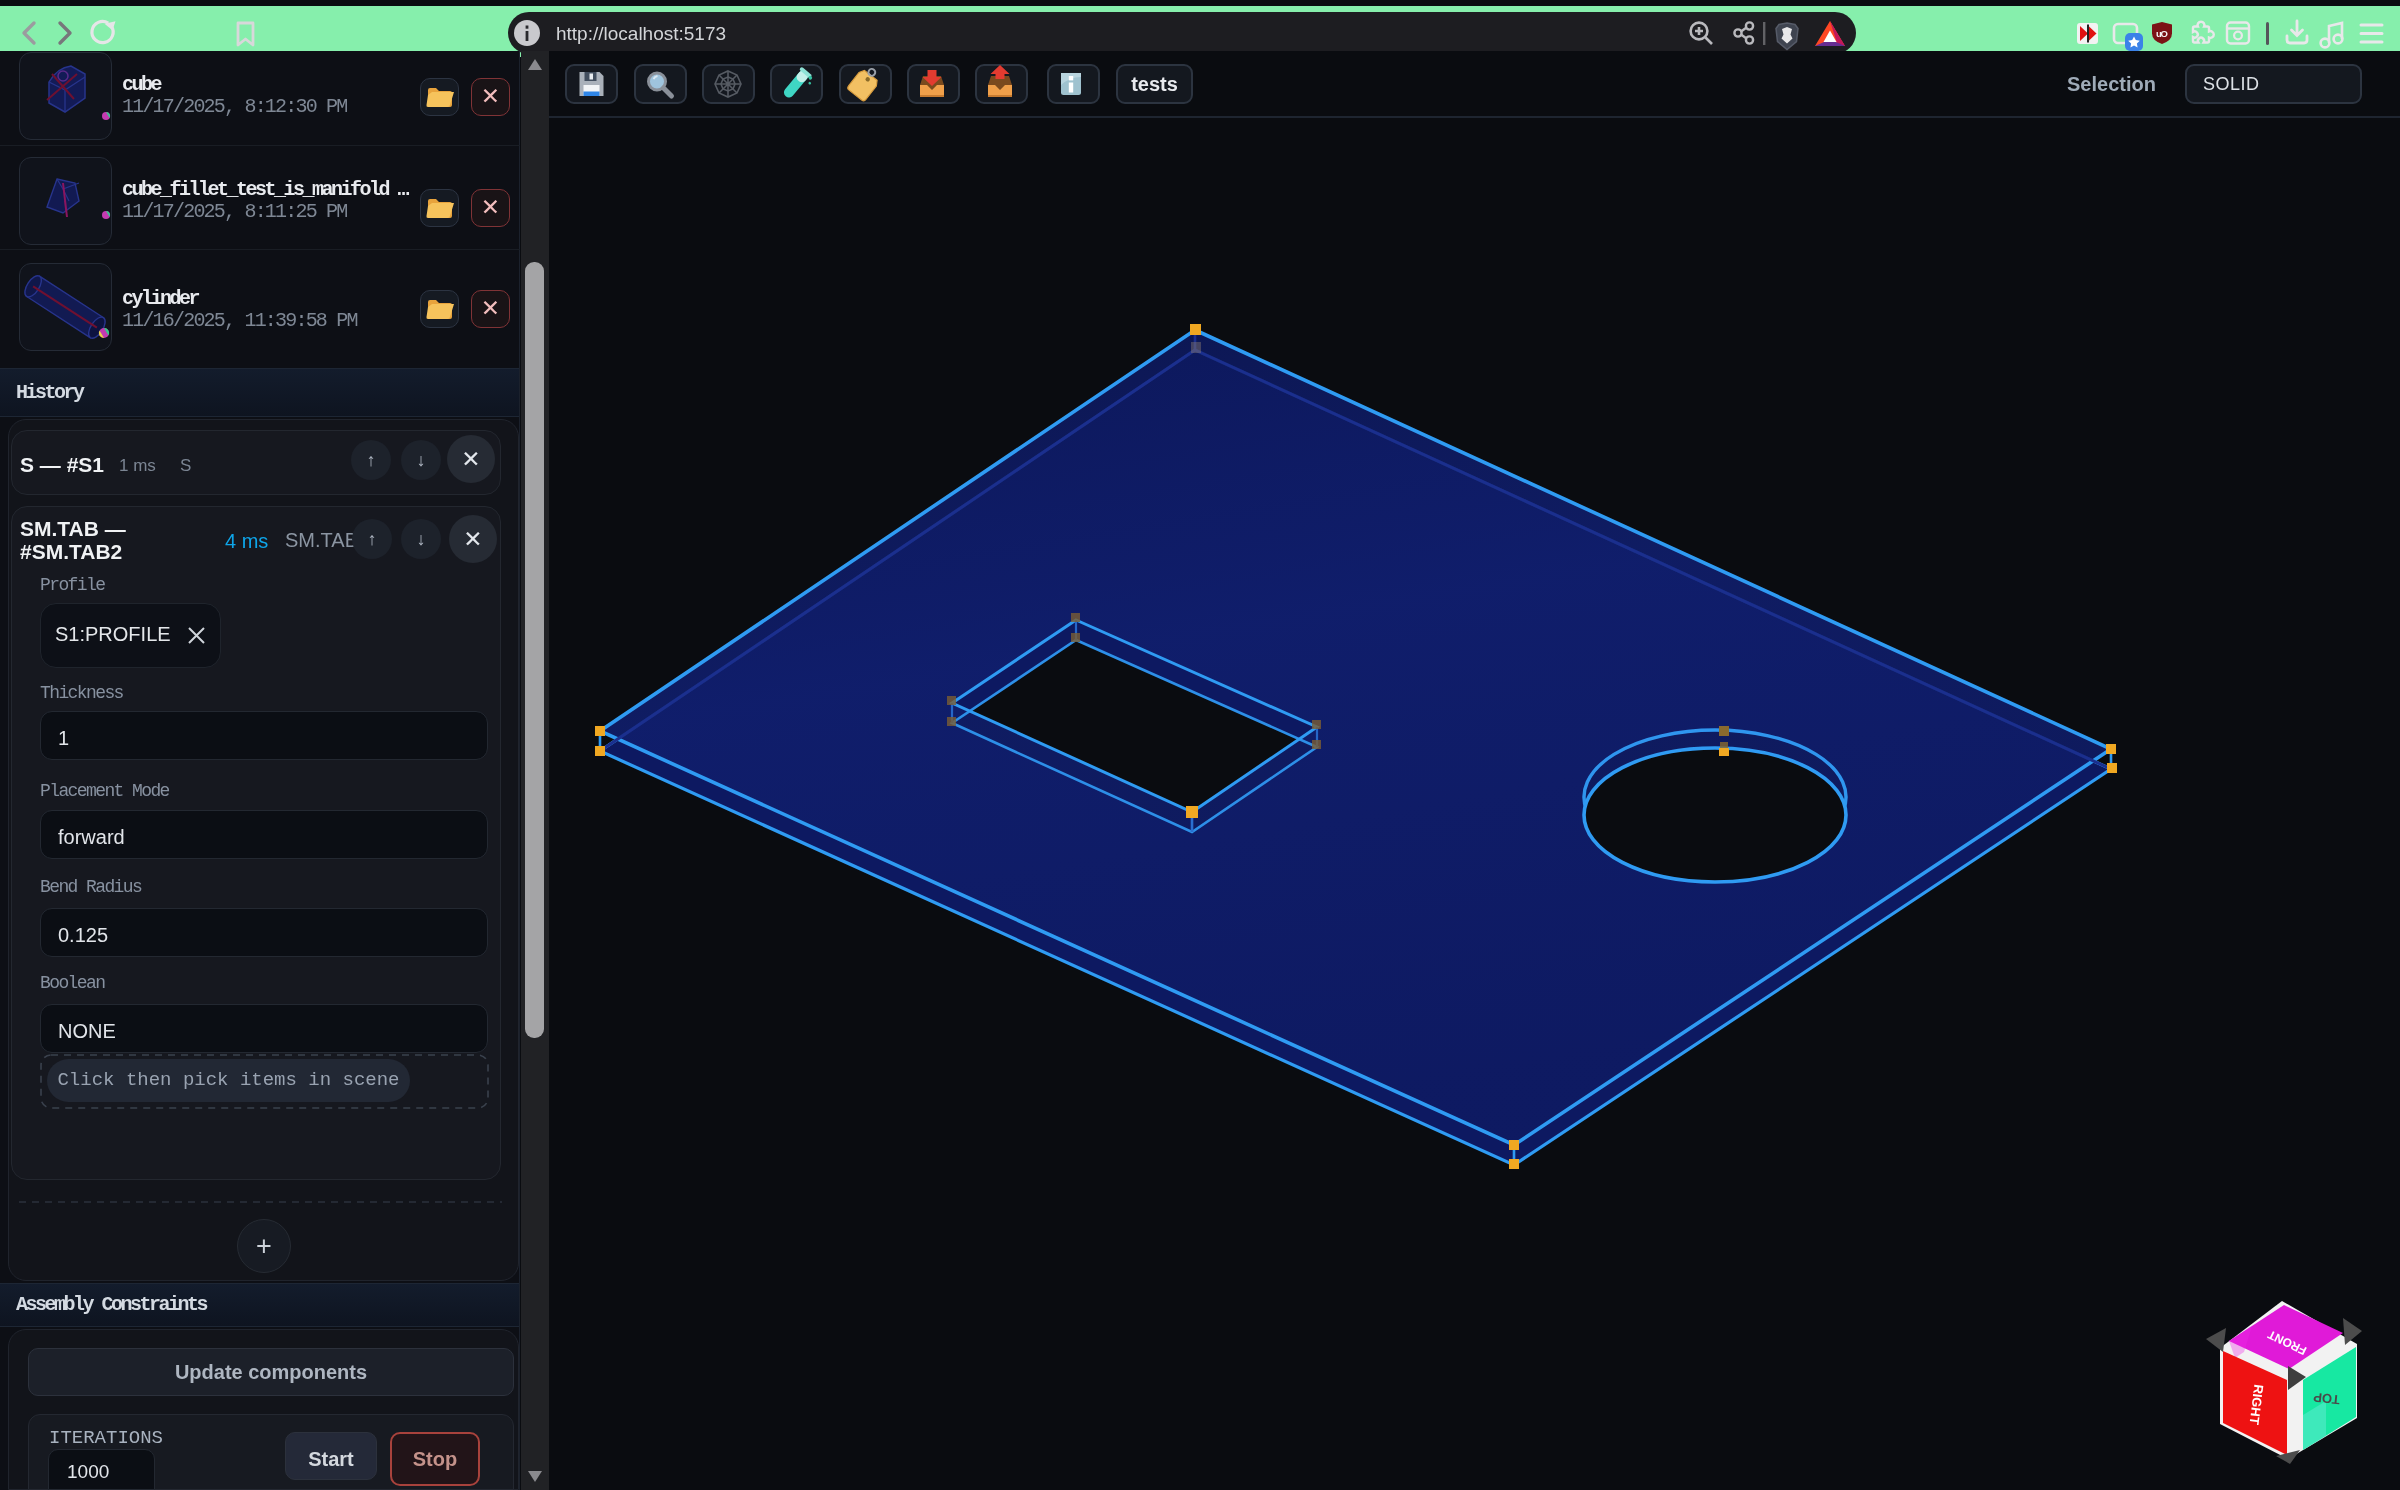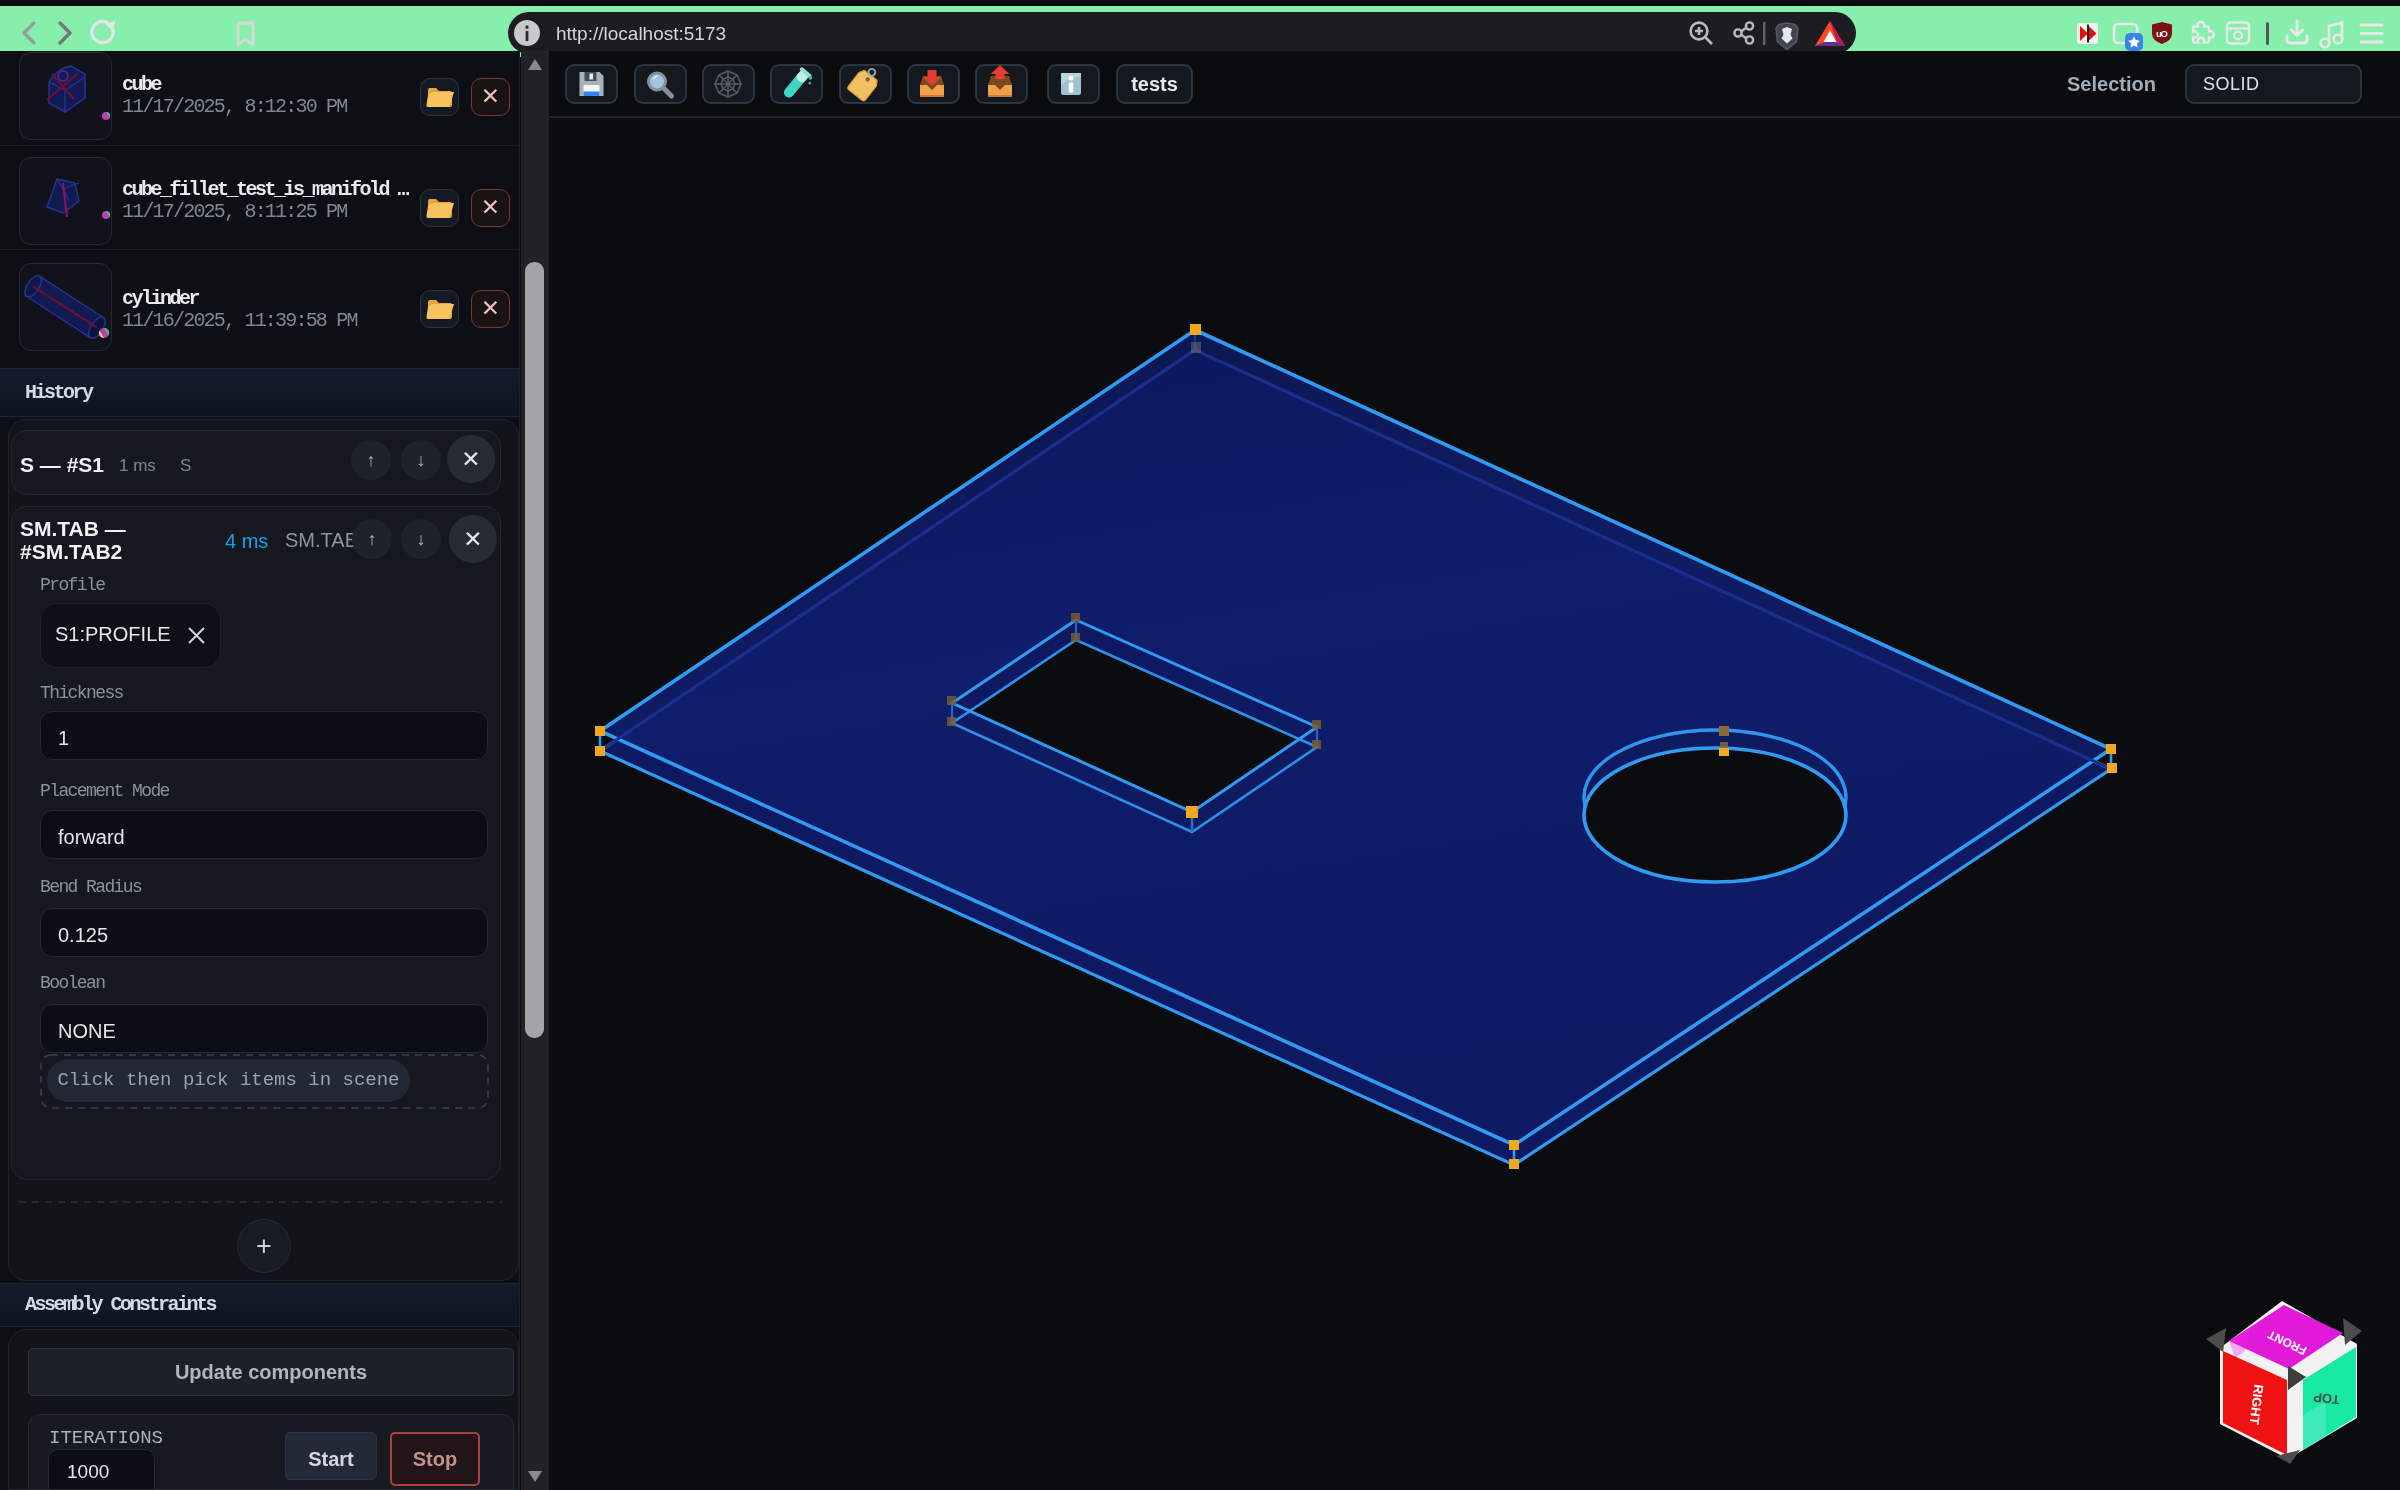--- a/index.html
+++ b/index.html
@@ -23,37 +23,37 @@
     font-size:20px; letter-spacing:-1.8px; color:#7e8794; line-height:20px; }
   .fbtn { position:absolute; left:420px; width:39px; height:38px; background:#151a22;
     border:1px solid #2c3442; border-radius:10px; }
   .xbtn { position:absolute; left:471px; width:39px; height:38px; background:#191316;
     border:1px solid #803336; border-radius:10px; color:#f2bdbd; font-size:23px;
     text-align:center; line-height:34px; }
   .shead { position:absolute; left:0; width:519px; height:49px;
     background:linear-gradient(#131c2c,#0e1420); border-top:1px solid #1d2634;
     border-bottom:1px solid #1d2634; font-family:"Liberation Mono",monospace;
     font-weight:bold; font-size:20px; letter-spacing:-2.5px; color:#d4dae2;
-    line-height:47px; padding-left:25px; }
+    line-height:47px; padding-left:16px; }
 
   .histwrap { position:absolute; left:8px; width:511px; background:#12141a;
     border:1px solid #20242d; border-radius:18px; }
   .card { position:absolute; left:11px; width:490px; background:#16181f;
     border:1px solid #23272f; border-radius:16px; }
   .cbtn { position:absolute; border-radius:50%; background:#1d222b; color:#aeb6c2;
     text-align:center; }
   .lbl { position:absolute; left:40px; font-family:"Liberation Mono",monospace;
     font-size:18px; letter-spacing:-1.6px; color:#8791a0; line-height:18px; }
   .inp { position:absolute; left:40px; width:448px; height:49px; background:#0b0e14;
     border:1px solid #232831; border-radius:12px; font-size:20px; color:#e2e5ea;
     line-height:52px; padding-left:17px; }
   .ghost { color:#6e7783; }
 
   .grybtn { position:absolute; background:#20242e; border:1px solid #2c313c;
-    border-radius:5px; font-weight:bold; color:#d4d8de; text-align:center; }
+    border-radius:10px; font-weight:bold; color:#d4d8de; text-align:center; }
 
   
   #sbtrack { position:absolute; left:521px; top:51px; width:28px; height:1439px; background:#212225; }
   #sbthumb { position:absolute; left:525px; top:262px; width:19px; height:776px; background:#a4a4a6; border-radius:9px; }
 
   
   #main { position:absolute; left:549px; top:51px; width:1851px; height:1439px; background:#0a0c10; }
   #toolbar { position:absolute; left:0; top:0; width:1851px; height:67px; border-bottom:2px solid #1e2530; }
   .tbtn { position:absolute; top:13px; width:53px; height:40px; background:#14181f;
     border:2px solid #2c3440; border-radius:9px; }

